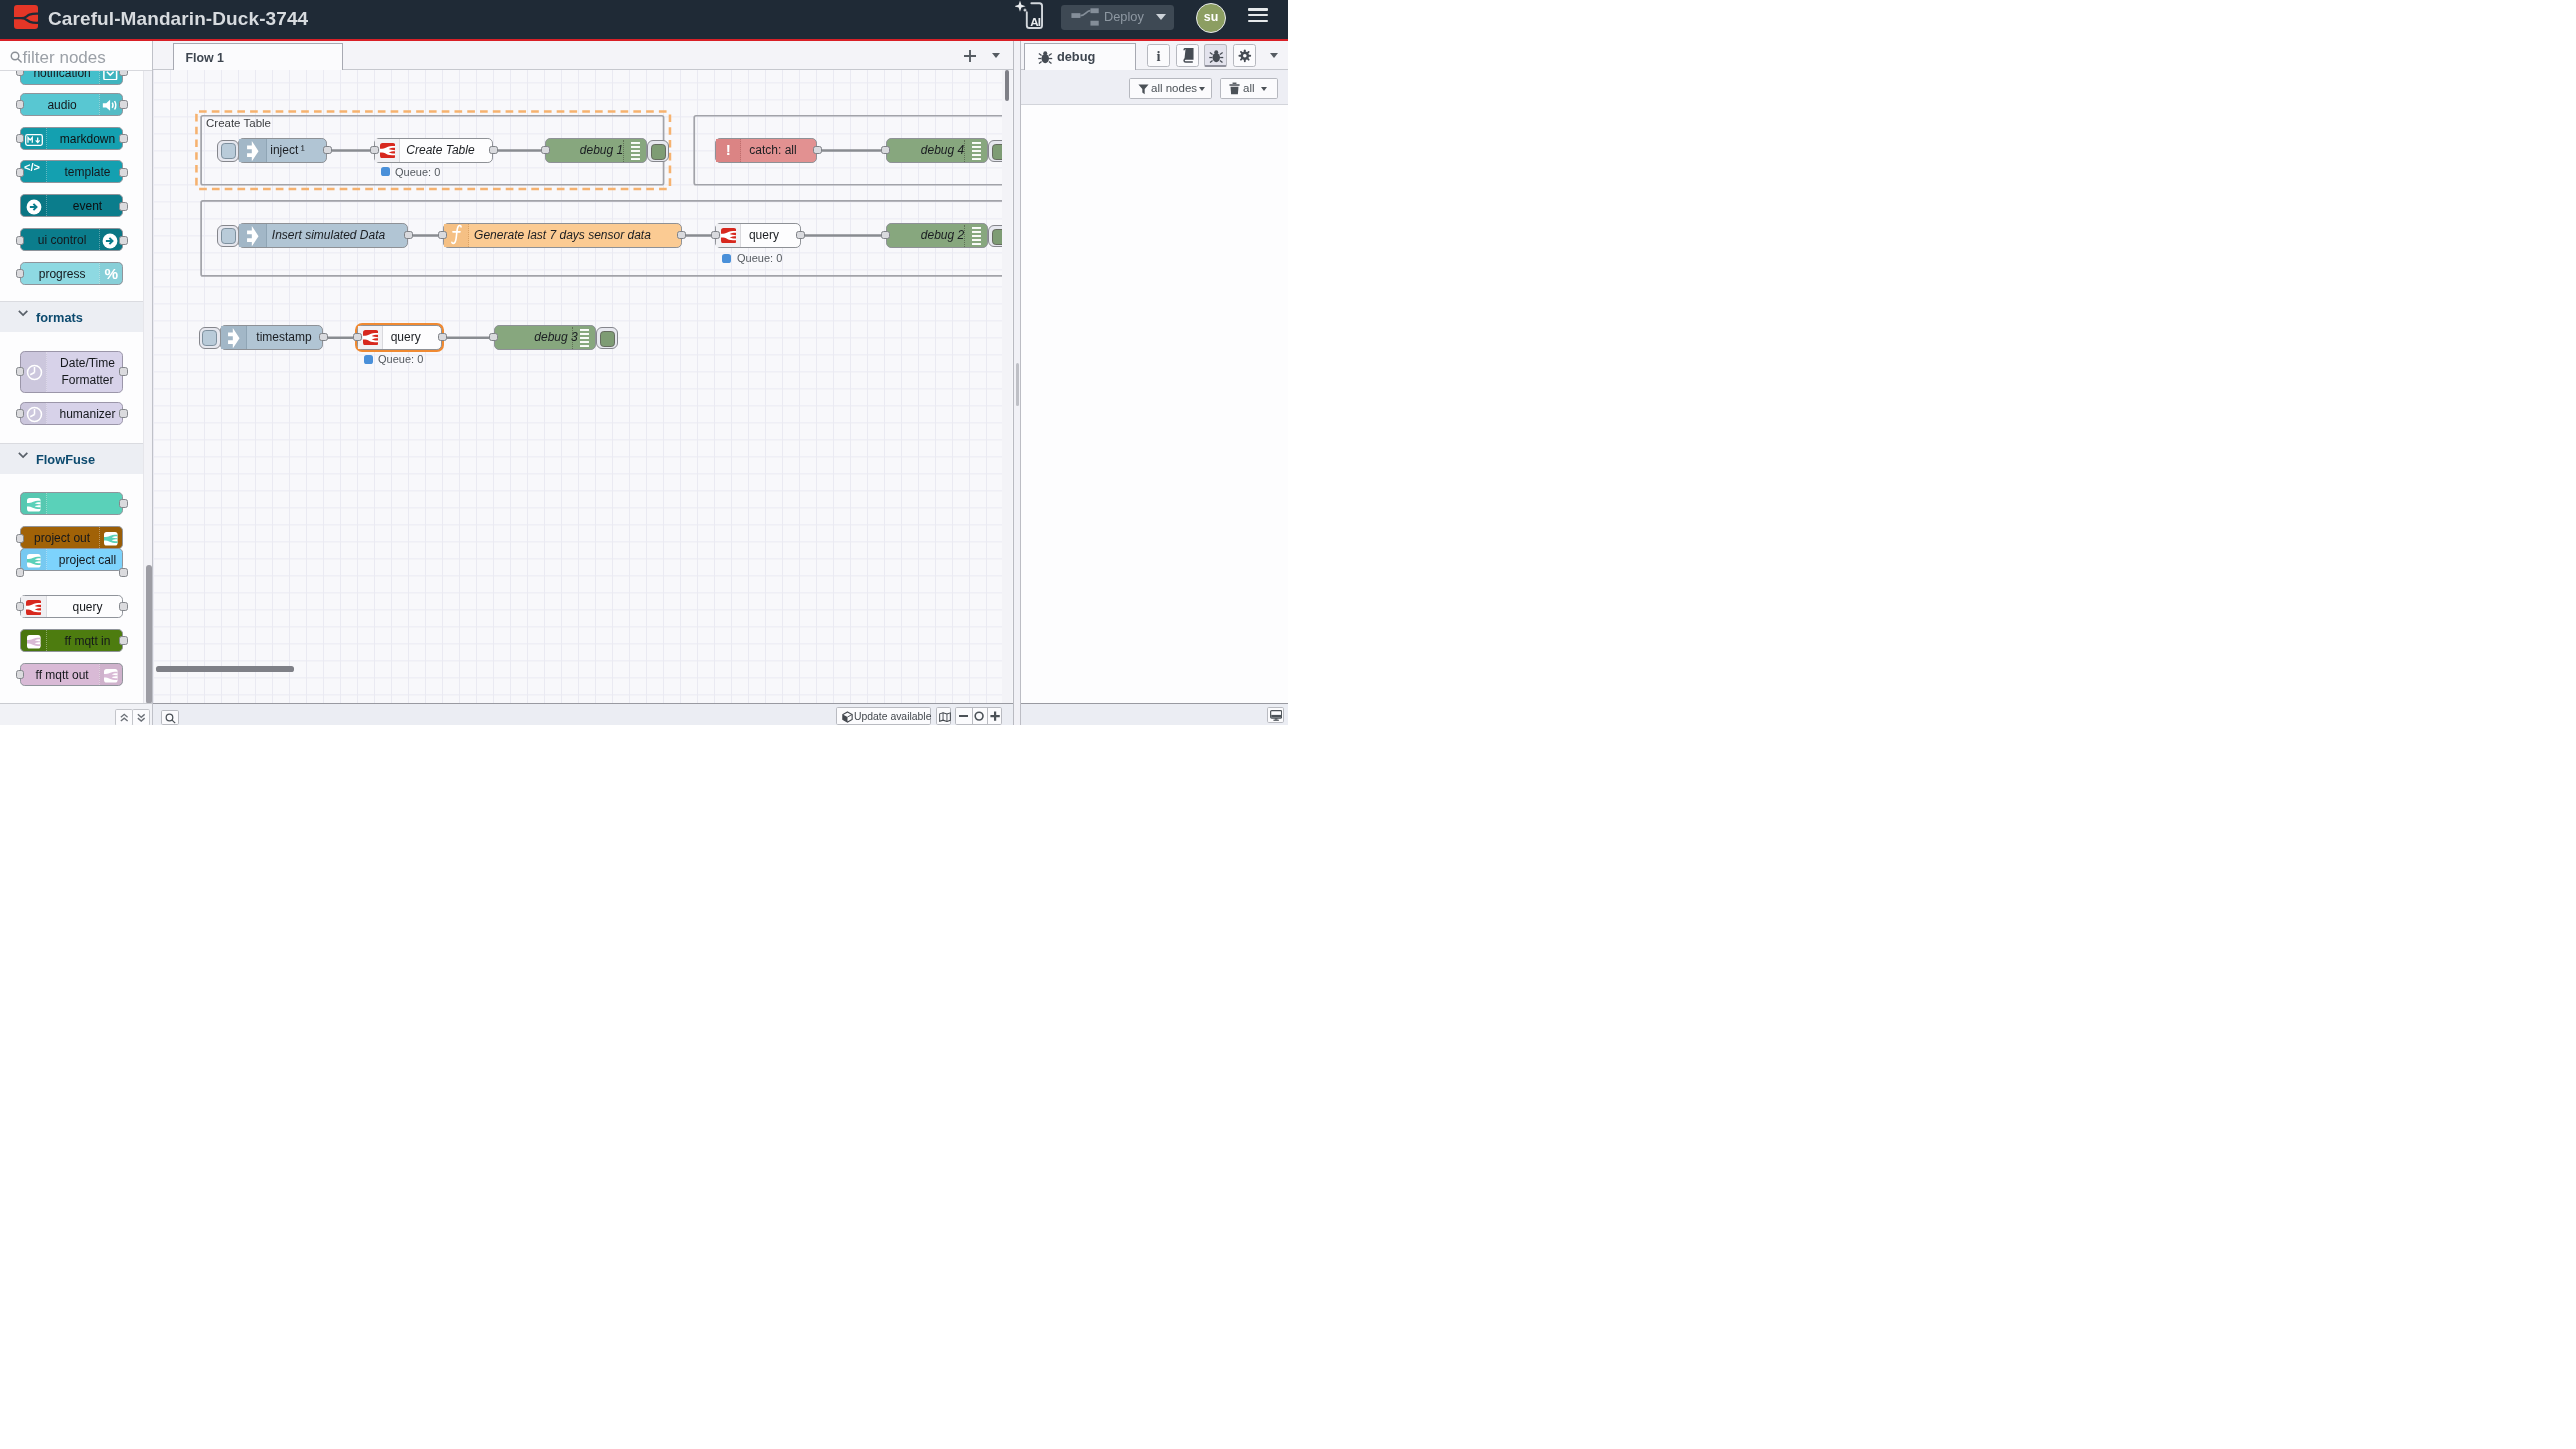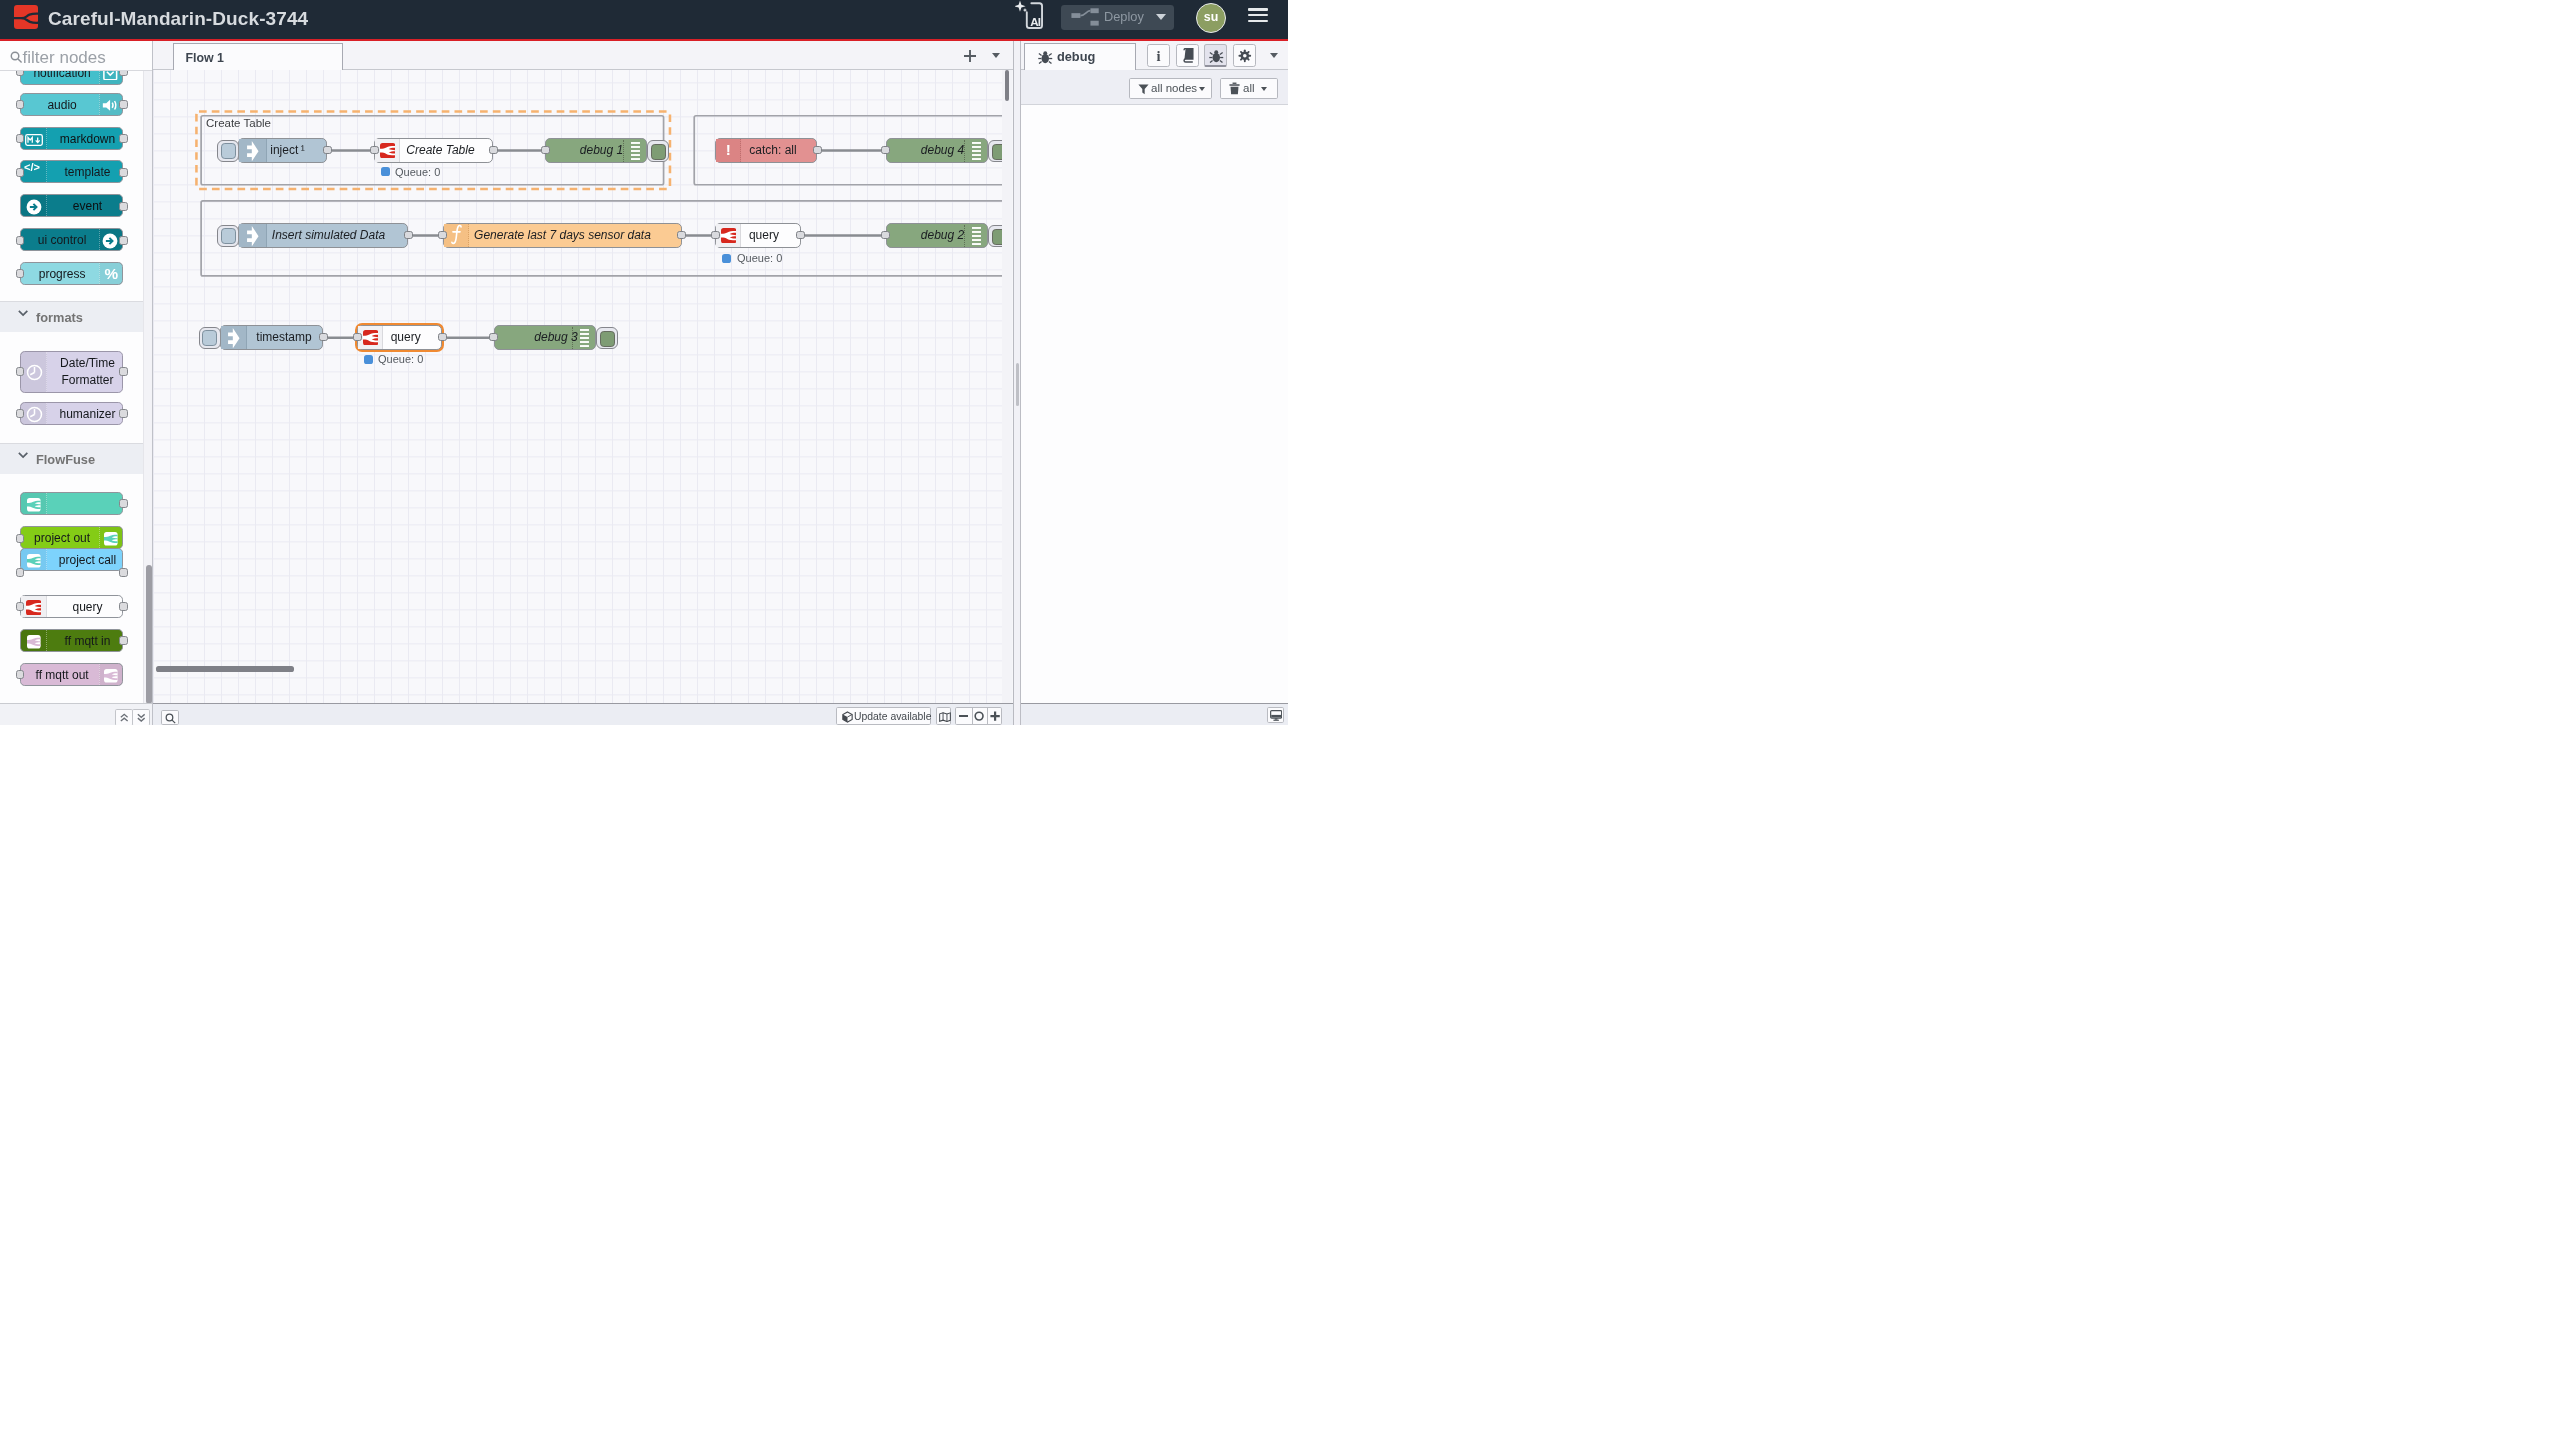--- a/index.html
+++ b/index.html
@@ -14,21 +14,21 @@
   #title { position:absolute; left:48px; top:7.7px; font-size:19px; font-weight:bold; color:#d7dbdf; letter-spacing:0.1px; }
 
   
   #palette { position:absolute; left:0; top:41px; width:153px; height:684px; background:#f6f6f9; border-right:0.9px solid #bfc1c8; }
   #pal-search { position:absolute; left:0; top:0; width:152px; height:30px; background:#fdfdfe; border-bottom:0.9px solid #d8d9de; }
   #pal-content { position:absolute; left:0; top:30px; width:143px; height:632px; background:#fdfdfe; overflow:hidden; }
   #pal-gutter { position:absolute; left:143px; top:30px; width:9.4px; height:632px; background:#f3f3f7; border-left:0.9px solid #e5e5ea; }
   #pal-thumb { position:absolute; left:1.7px; top:494px; width:6px; height:139px; background:#9d9da4; border-radius:3px; }
   #pal-footer { position:absolute; left:0; top:662px; width:152px; height:22px; background:#f1f2f6; border-top:0.9px solid #c9cbd0; }
   .pal-band { position:absolute; left:0; width:143px; height:31px; background:#eceef3; border-top:0.9px solid #dadbe0; }
-  .pal-band .lbl { position:absolute; left:36px; top:7.7px; font-size:12.8px; font-weight:bold; color:#737373; }
+  .pal-band .lbl { position:absolute; left:36px; top:7.7px; font-size:12.8px; font-weight:bold; color:#0c4a6e; }
   .pnode { position:absolute; left:20px; width:103px; height:23.4px; border:1.1px solid #90949b; border-radius:4.7px; font-size:12px; color:#15181c; }
   .pnode .txt { position:absolute; top:0; height:100%; display:flex; align-items:center; justify-content:center; width:100%; }
   .pport { position:absolute; width:8.5px; height:8.5px; background:#dbdbde; border:1px solid #84878c; border-radius:2.6px; }
   .pstrip { position:absolute; top:0; height:100%; width:25px; }
 
   
   #canvas { position:absolute; left:153px; top:41px; width:860px; height:684px; background:#f6f6f9; }
   #tabbar { position:absolute; left:0; top:0; width:860px; height:28.5px; background:#f4f4f8; border-bottom:0.9px solid #c6c8ce; }
   #tab1 { position:absolute; left:20.4px; top:2.2px; width:170px; height:26.4px; background:#fbfbfd; border:0.9px solid #a7a9b2; border-bottom:none; }
   #tab1 span { position:absolute; left:11px; top:6.4px; font-size:12.4px; font-weight:bold; color:#3e4650; }
@@ -211,21 +211,21 @@
       <svg class="abs" style="left:6px;top:5px" width="13.6" height="13.6" viewBox="0 0 16 16">
           <rect width="16" height="16" rx="3" fill="#fff"></rect>
           <g transform="scale(0.889)">
             <path d="M0 6.7 C3.6 6.7 5.6 6.1 7.5 5.2 C10.1 4 13.2 3.4 18 3.5 L18 5.6 C14.2 5.5 12 6.1 10.2 7.1 C12.5 8 14.8 8.4 18 8.4 L18 9.6 C14.8 9.6 12.5 10 10.2 10.9 C12 11.9 14.2 12.5 18 12.4 L18 14.5 C13.2 14.6 10.1 14 7.5 12.8 C5.6 11.9 3.6 11.3 0 11.3 Z" fill="#5ad1b9"></path>
           </g>
         </svg>
       <div class="txt" style="left:8px;margin-top:28px;">project in</div>
     </div>
     <div class="pport" style="left:119px;top:428px;"></div>
 
-    <div class="pnode" style="top:455px;background:#84cc16;">
+    <div class="pnode" style="top:455px;background:#a16207;">
       <div class="pstrip" style="right:0;width:23px;background:rgba(0,0,0,0.045);border-left:0.9px dotted rgba(255,255,255,0.38);"></div>
       <svg class="abs" style="right:4.3px;top:5px" width="13.6" height="13.6" viewBox="0 0 16 16">
           <rect width="16" height="16" rx="3" fill="#fff"></rect>
           <g transform="scale(0.889)">
             <path d="M0 6.7 C3.6 6.7 5.6 6.1 7.5 5.2 C10.1 4 13.2 3.4 18 3.5 L18 5.6 C14.2 5.5 12 6.1 10.2 7.1 C12.5 8 14.8 8.4 18 8.4 L18 9.6 C14.8 9.6 12.5 10 10.2 10.9 C12 11.9 14.2 12.5 18 12.4 L18 14.5 C13.2 14.6 10.1 14 7.5 12.8 C5.6 11.9 3.6 11.3 0 11.3 Z" fill="#5ad1b9"></path>
           </g>
         </svg>
       <div class="txt" style="left:-9.4px;">project out</div>
     </div>
     <div class="pport" style="left:15.8px;top:463px;"></div>

